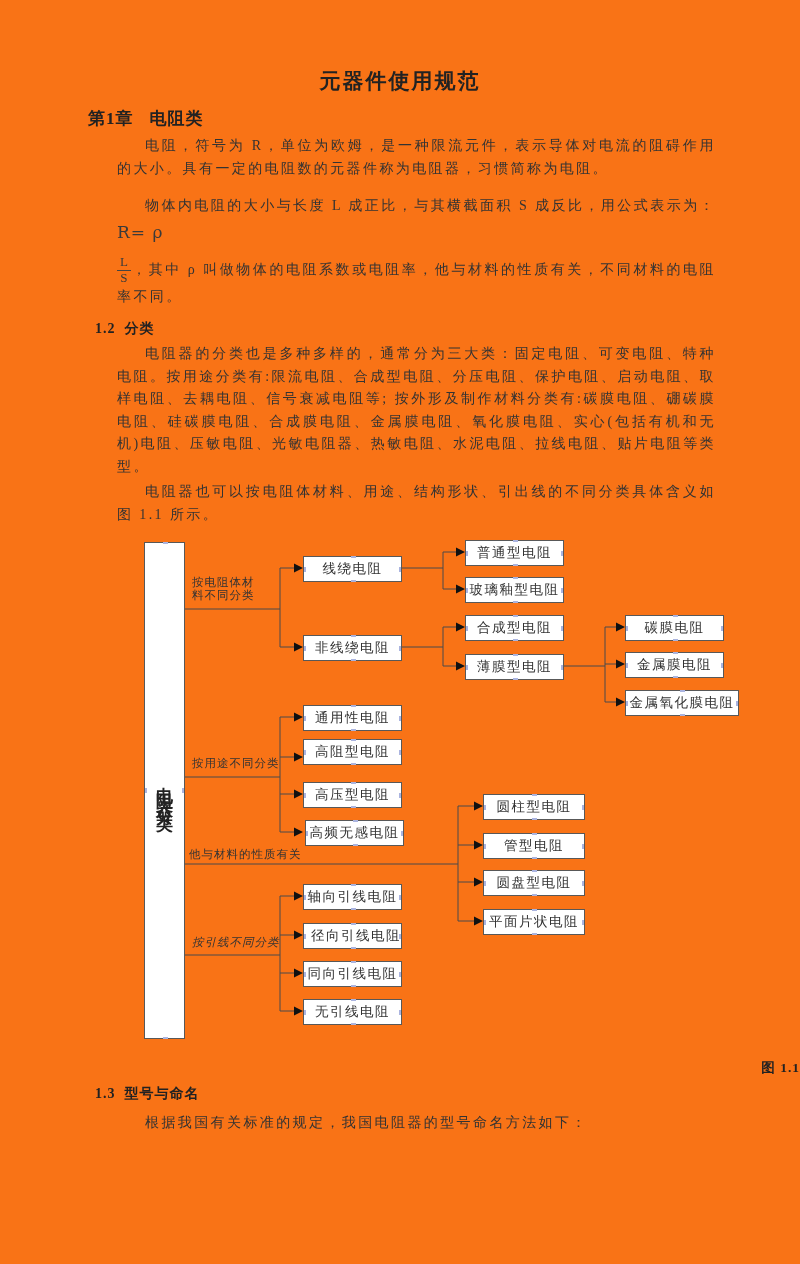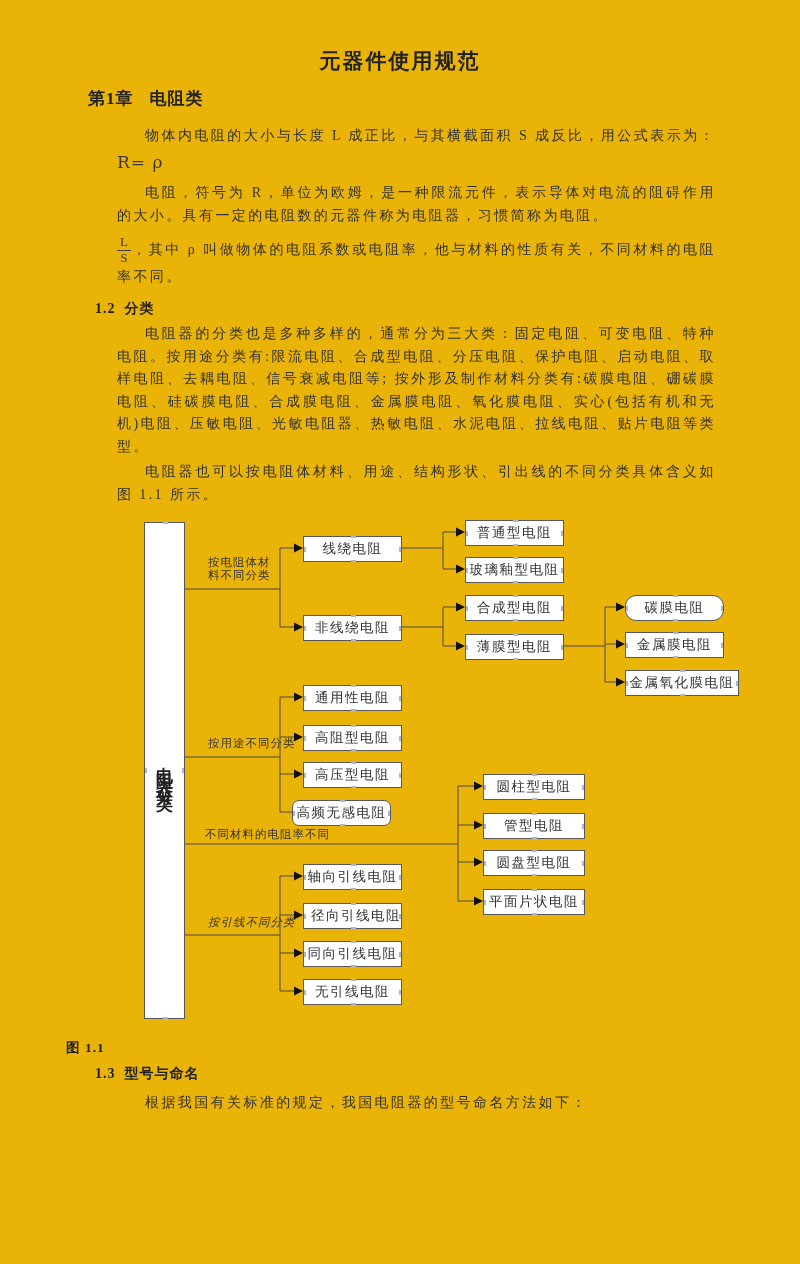--- a/index.html
+++ b/index.html
@@ -1,19 +1,19 @@
 <!DOCTYPE html>
 <html><head>
 <meta charset="utf-8">
 <style>
   html,body{margin:0;padding:0;background:#ffffff;}
   .page{
-    width:800px;height:1264px;background:#eab308;overflow:hidden;position:relative;
+    width:800px;height:1264px;background:#f97316;overflow:hidden;position:relative;
     font-family:"Liberation Serif","DejaVu Serif",serif;color:#2e2e2e;
-    box-sizing:border-box;padding-top:48px;
+    box-sizing:border-box;padding-top:68px;
   }
   .doc-title{
     margin:0;text-align:center;font-size:21px;font-weight:bold;color:#222;
     letter-spacing:2px;line-height:26px;
   }
   .h2{
     margin:14px 0 0 88px;font-size:17px;font-weight:bold;color:#222;line-height:22px;
     letter-spacing:1px;
   }
   .h2 .h-num{margin-right:16px;}
@@ -57,42 +57,41 @@
   }
   .node::before{top:-1px;}
   .node::after{bottom:-1px;}
   .root{
     writing-mode:vertical-rl;letter-spacing:7px;font-weight:bold;font-size:17px;color:#222;
     display:flex;align-items:center;justify-content:center;line-height:normal;
   }
   .blabel{
     position:absolute;font-size:11.5px;line-height:13px;color:#333;letter-spacing:1px;
     white-space:pre-line;
-    margin-left:16px;
   }
   .caption{
-    margin:18px 0 0 66px;text-align:left;font-size:13.5px;font-weight:bold;color:#222;
+    margin:18px 0 0 66px;text-align:right;font-size:13.5px;font-weight:bold;color:#222;
     letter-spacing:1px;line-height:16px;
   }
 </style>
 </head>
 <body>
 
 <div class="page">
 
   <h1 class="doc-title">元器件使用规范</h1>
 
   <div class="h2">
     <span class="h-num">第1章</span><span>电阻类</span>
   </div>
 
 
+  <p class="body indent m-top-5">电阻，符号为 R，单位为欧姆，是一种限流元件，表示导体对电流的阻碍作用的大小。具有一定的电阻数的元器件称为电阻器，习惯简称为电阻。</p>
+
   <p class="body indent p2"><span>物体内电阻的大小与长度 L 成正比，与其横截面积 S 成反比，用公式表示为：</span><span class="formula">R= ρ</span></p>
-
-  <p class="body indent m-top-5">电阻，符号为 R，单位为欧姆，是一种限流元件，表示导体对电流的阻碍作用的大小。具有一定的电阻数的元器件称为电阻器，习惯简称为电阻。</p>
 
   <p class="body pfrac"><span class="frac"><span class="num">L</span><span class="den">S</span></span><span>，其中 ρ 叫做物体的电阻系数或电阻率，他与材料的性质有关，不同材料的电阻率不同。</span></p>
 
   <div class="h3 m-top-12">
     <span class="h-num">1.2</span><span>分类</span>
   </div>
 
   <p class="body indent m-top-5">电阻器的分类也是多种多样的，通常分为三大类：固定电阻、可变电阻、特种电阻。按用途分类有:限流电阻、合成型电阻、分压电阻、保护电阻、启动电阻、取样电阻、去耦电阻、信号衰减电阻等; 按外形及制作材料分类有:碳膜电阻、硼碳膜电阻、硅碳膜电阻、合成膜电阻、金属膜电阻、氧化膜电阻、实心(包括有机和无机)电阻、压敏电阻、光敏电阻器、热敏电阻、水泥电阻、拉线电阻、贴片电阻等类型。</p>
 
   <p class="body indent m-top-3">电阻器也可以按电阻体材料、用途、结构形状、引出线的不同分类具体含义如图 1.1 所示。</p>
@@ -115,45 +114,45 @@
         M465 20 l-9 -4.5 v9 z M465 57 l-9 -4.5 v9 z M465 95 l-9 -4.5 v9 z M465 134 l-9 -4.5 v9 z
         M483 274 l-9 -4.5 v9 z M483 313 l-9 -4.5 v9 z M483 350 l-9 -4.5 v9 z M483 389 l-9 -4.5 v9 z
         M625 95 l-9 -4.5 v9 z M625 132 l-9 -4.5 v9 z M625 170 l-9 -4.5 v9 z"></path>
     </svg>
 
     <div class="node root" style="left:144px;top:10px;width:39px;height:495px;">电阻器分类</div>
 
     <div class="blabel" style="left:192px;top:44px;">按电阻体材
 料不同分类</div>
     <div class="blabel" style="left:192px;top:225px;">按用途不同分类</div>
-    <div class="blabel" style="left:189px;top:316px;">不同材料的电阻率不同</div>
+    <div class="blabel" style="left:189px;top:316px;">他与材料的性质有关</div>
     <div class="blabel" style="left:192px;top:404px;font-style:italic;">按引线不同分类</div>
 
     <div class="node" style="left:303px;top:24px;width:97px;">线绕电阻</div>
     <div class="node" style="left:303px;top:103px;width:97px;">非线绕电阻</div>
     <div class="node" style="left:303px;top:173px;width:97px;">通用性电阻</div>
-    <div class="node" style="left:303px;top:213px;width:97px;">高阻型电阻</div>
+    <div class="node" style="left:303px;top:207px;width:97px;">高阻型电阻</div>
     <div class="node" style="left:303px;top:250px;width:97px;">高压型电阻</div>
-    <div class="node" style="left:292px;top:288px;width:97px;border-radius:7px;">高频无感电阻</div>
+    <div class="node" style="left:305px;top:288px;width:97px;">高频无感电阻</div>
     <div class="node" style="left:303px;top:352px;width:97px;">轴向引线电阻</div>
     <div class="node" style="left:303px;top:391px;width:97px;text-align:right;">径向引线电阻</div>
     <div class="node" style="left:303px;top:429px;width:97px;">同向引线电阻</div>
     <div class="node" style="left:303px;top:467px;width:97px;">无引线电阻</div>
 
     <div class="node" style="left:465px;top:8px;width:97px;font-family:Liberation Serif, serif;">普通型电阻</div>
     <div class="node" style="left:465px;top:45px;width:97px;">玻璃釉型电阻</div>
     <div class="node" style="left:465px;top:83px;width:97px;">合成型电阻</div>
     <div class="node" style="left:465px;top:122px;width:97px;">薄膜型电阻</div>
 
     <div class="node" style="left:483px;top:262px;width:100px;">圆柱型电阻</div>
     <div class="node" style="left:483px;top:301px;width:100px;">管型电阻</div>
     <div class="node" style="left:483px;top:338px;width:100px;">圆盘型电阻</div>
     <div class="node" style="left:483px;top:377px;width:100px;">平面片状电阻</div>
 
-    <div class="node" style="left:625px;top:83px;width:97px;border-radius:11px;">碳膜电阻</div>
+    <div class="node" style="left:625px;top:83px;width:97px;">碳膜电阻</div>
     <div class="node" style="left:625px;top:120px;width:97px;">金属膜电阻</div>
     <div class="node" style="left:625px;top:158px;width:112px;">金属氧化膜电阻</div>
 
   </div>
 
   <div class="caption">图 1.1</div>
 
   <div class="h3 m-top-9">
     <span class="h-num">1.3</span><span>型号与命名</span>
   </div>

